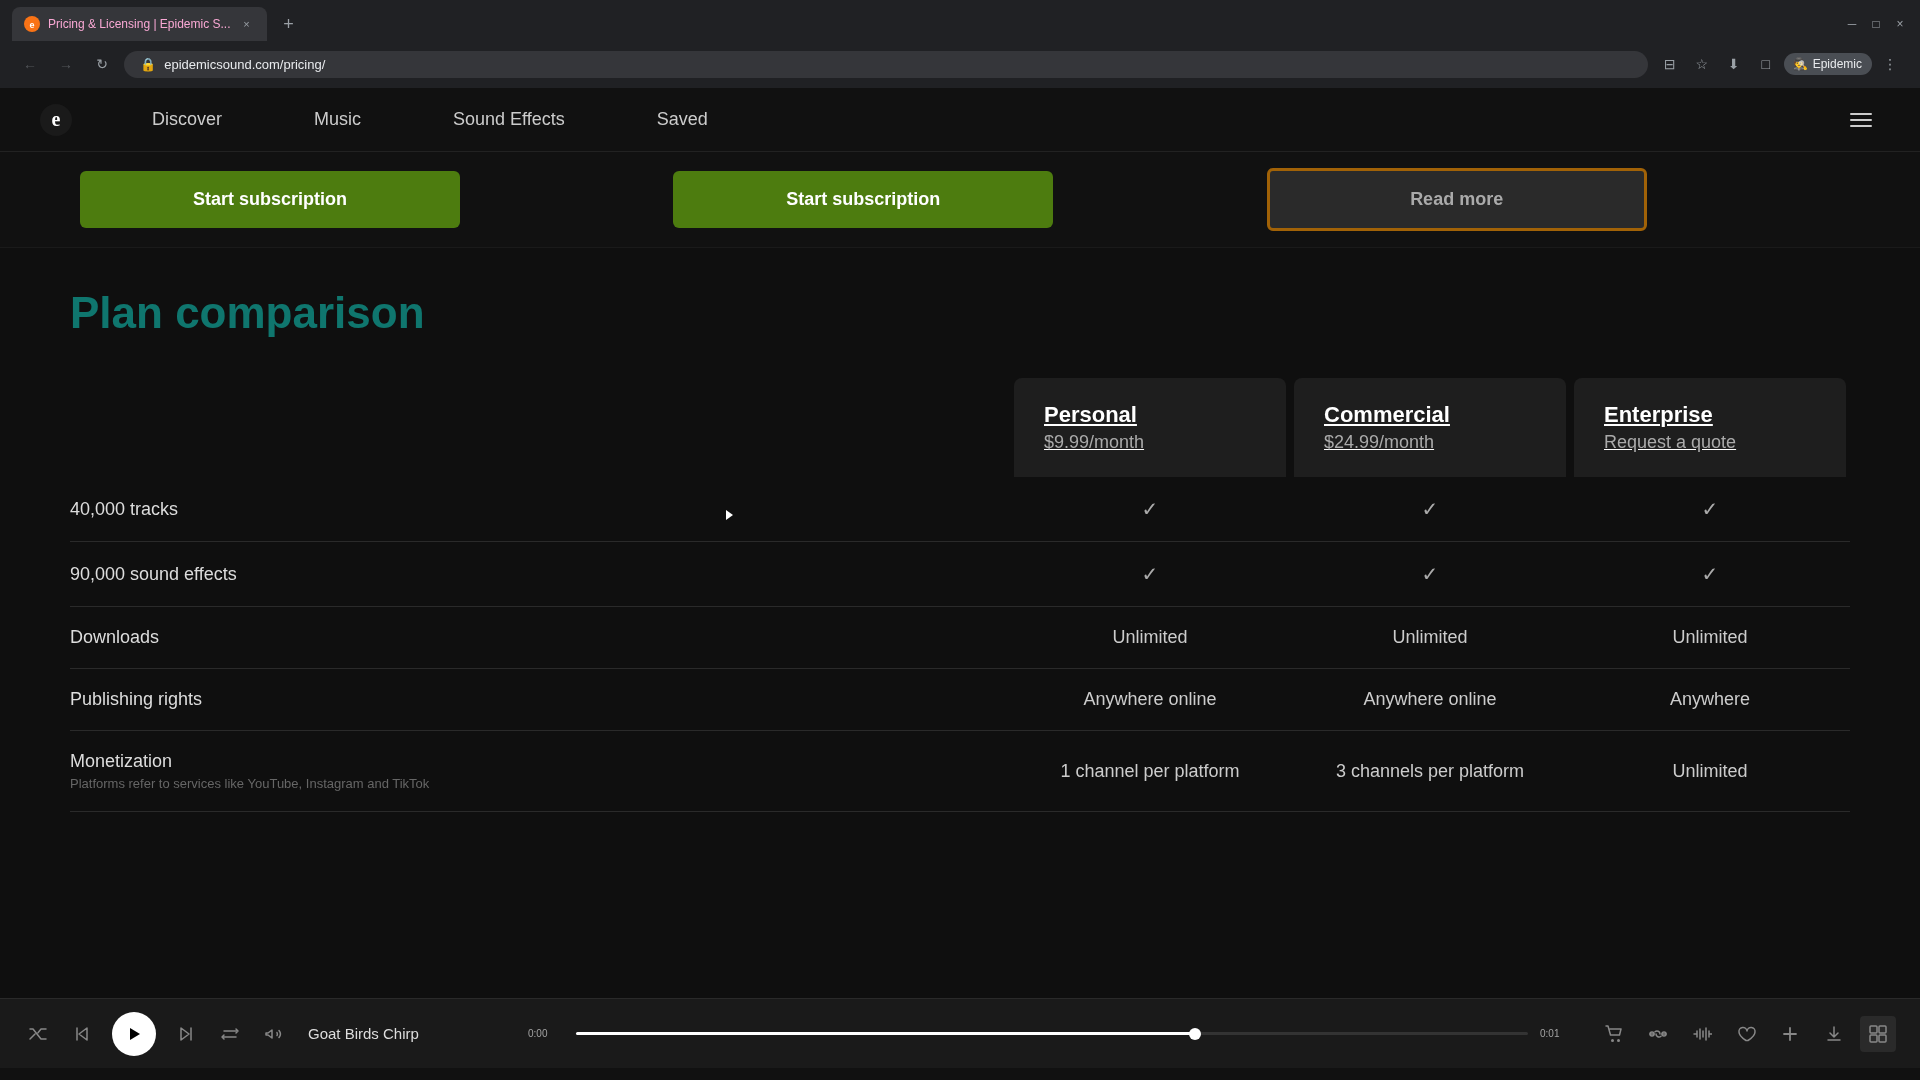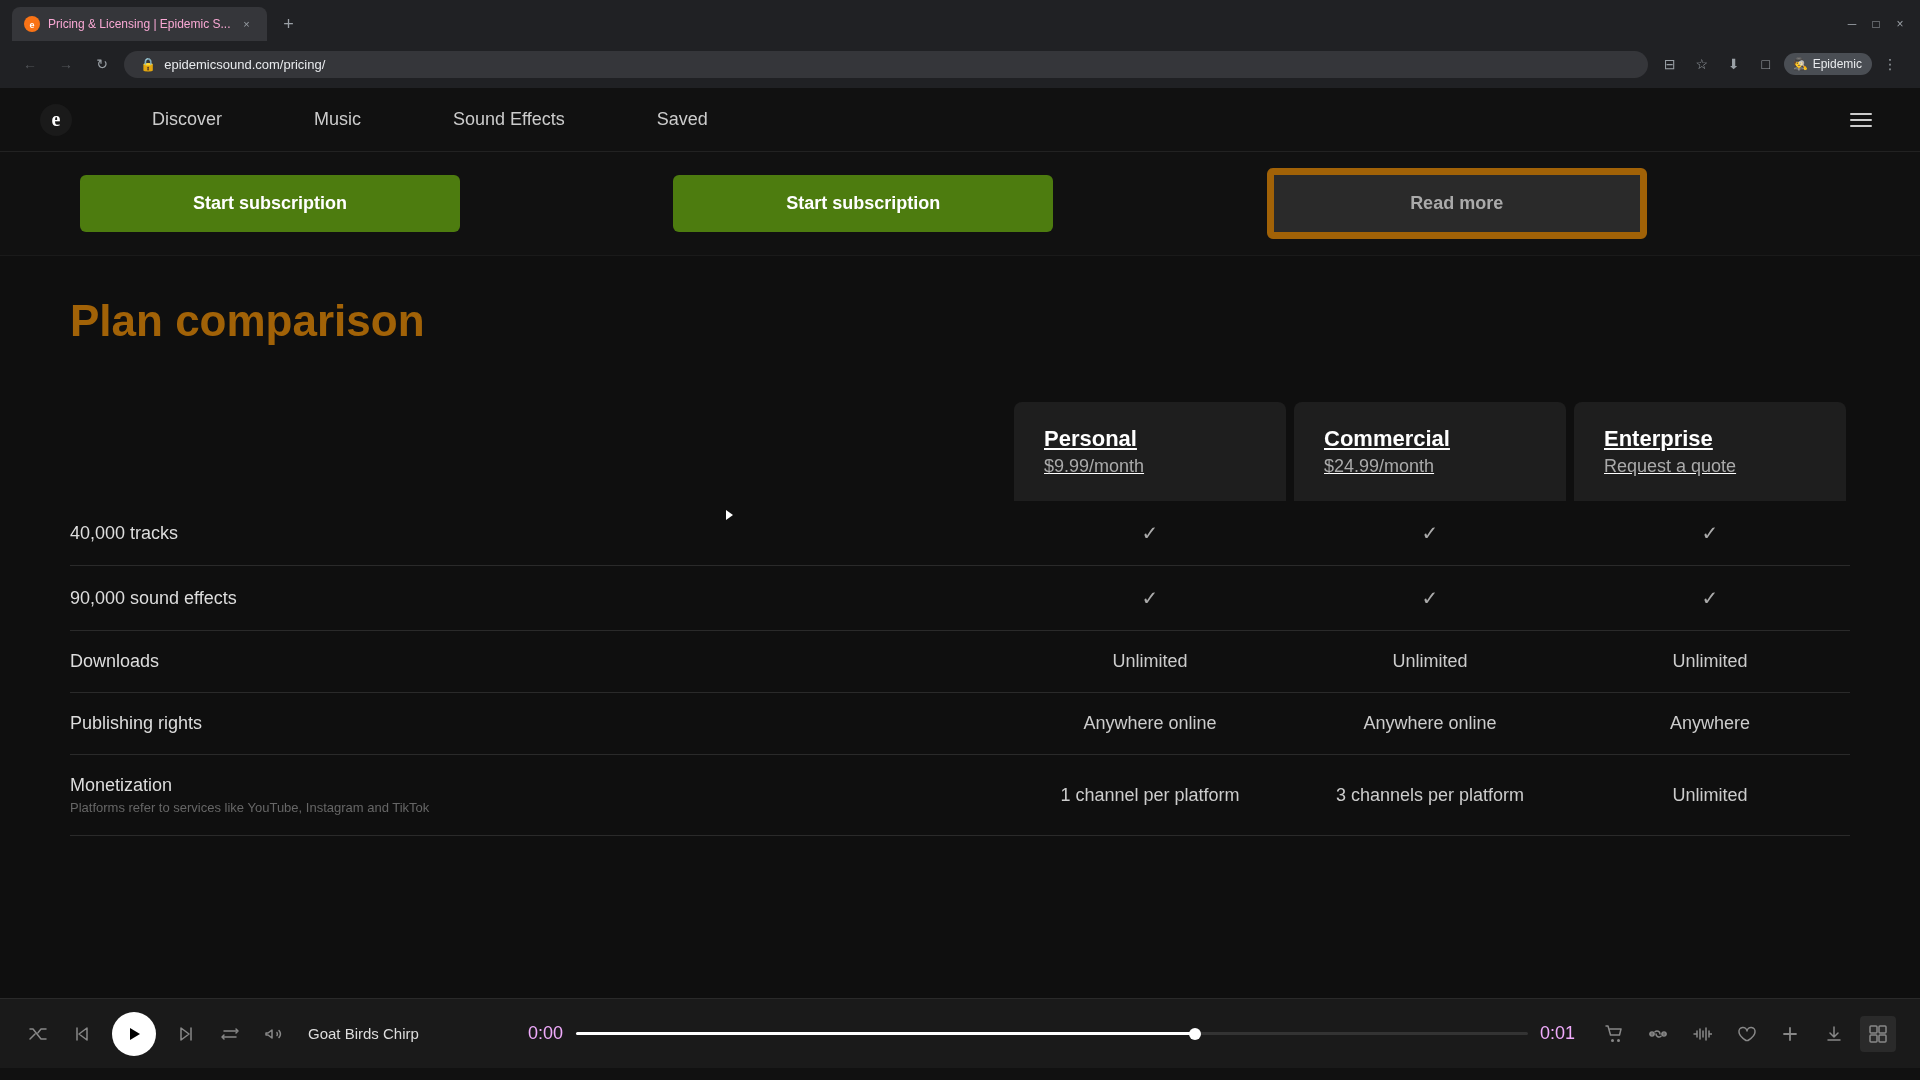--- a/index.html
+++ b/index.html
@@ -236,33 +236,33 @@
     }
 
     .sub-btn-blue {
       background: #4d7c0f;
       color: #fff;
     }
 
     .sub-btn-dark {
       background: #2a2a2a;
       color: #aaa;
-      border: 7px solid #a16207;
+      border: 3px solid #a16207;
     }
 
     
     .plan-comparison-section {
       padding: 40px 70px 0;
     }
 
     .section-title {
       font-size: 44px;
       font-weight: 700;
-      color: #a16207;
-      margin-bottom: 56px;
+      color: #0f766e;
+      margin-bottom: 40px;
     }
 
     .plan-header-row {
       display: grid;
       grid-template-columns: 1fr 280px 280px 280px;
       gap: 0;
       margin-bottom: 0;
       text-decoration: underline;
     }
 
@@ -377,22 +377,22 @@
     }
 
     .progress-area {
       flex: 1;
       display: flex;
       align-items: center;
       gap: 12px;
     }
 
     .time-label {
-      font-size: 18px;
-      color: #f0abfc;
+      font-size: 10px;
+      color: #a3a3a3;
       min-width: 36px;
     }
 
     .progress-bar {
       flex: 1;
       height: 3px;
       background: #333;
       border-radius: 2px;
       position: relative;
     }

